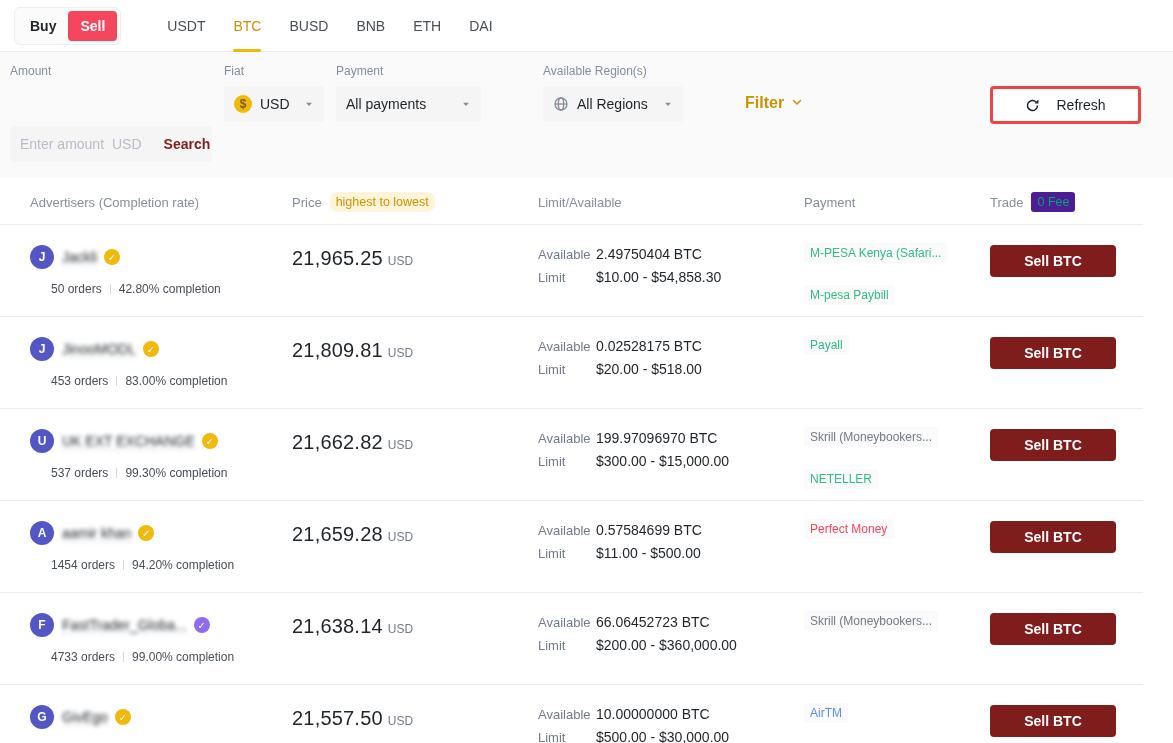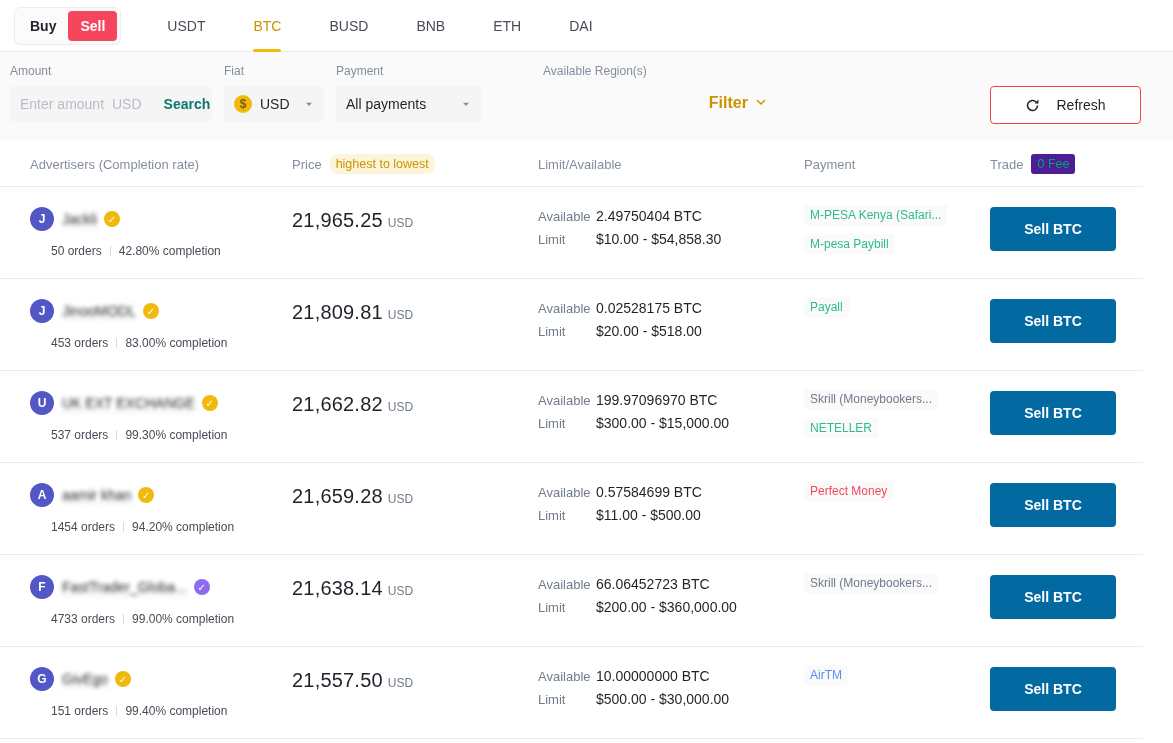--- a/index.html
+++ b/index.html
@@ -8,56 +8,56 @@
 
   
   .topnav { height:52px; display:flex; align-items:stretch; padding-left:14px;
     border-bottom:1px solid #EAECEF; background:#fff; }
   .toggle { display:inline-flex; align-self:center; border:1px solid #EDEDED;
     background:#FBFBFB; border-radius:6px; padding:3px; }
   .tg-btn { min-width:48px; height:30px; border:none; background:transparent;
     color:#1E2329; font-weight:600; font-size:14px; border-radius:4px;
     cursor:pointer; font-family:inherit; padding:0 12px; }
   .tg-btn.active { background:#F6465D; color:#fff; }
-  .coins { display:flex; margin-left:46px; gap:48px;justify-content:center; }
+  .coins { display:flex; margin-left:46px; gap:28px;justify-content:center; }
   .coin { display:flex; align-items:center; font-size:14px; font-weight:500;
     color:#474D57; position:relative; cursor:pointer; }
   .coin.active { color:#C99400; }
   .coin.active::after { content:""; position:absolute; left:50%;
     transform:translateX(-50%); bottom:-1px; width:28px; height:3px;
     background:#F0B90B; border-radius:2px; }
 
   
   .filters { display:flex; align-items:flex-start; background:#FAFAFA;
     padding:12px 0 16px 0; }
   .fgroup { display:flex; flex-direction:column; }
   .flabel { font-size:12px; color:#848E9C; margin-bottom:6px; height:16px; }
   .fbox { display:flex; align-items:center; background:#F5F5F5; border-radius:4px;
     height:36px; padding:0 10px; font-size:14px; color:#1E2329; font-weight:500; }
-  .f-amount { margin-left:10px; } .f-amount .fbox { width:202px; }
+  .f-amount { margin-left:10px;gap:40px; } .f-amount .fbox { width:202px; }
   .f-fiat   { margin-left:12px; } .f-fiat .fbox { width:100px; }
   .f-payment{ margin-left:12px; } .f-payment .fbox { width:145px; }
   .f-region { margin-left:62px; } .f-region .fbox { width:140px; }
   .amount-input { border:none; background:transparent; outline:none; width:92px;
     font-size:14px; color:#1E2329; font-family:inherit; }
   .amount-input::placeholder { color:#B7BDC6; }
   .usd-hint { color:#B7BDC6; font-weight:400; }
   .vline { width:1px; height:16px; background:#DCDEE2; margin:0 10px 0 12px; }
-  .search-btn { color:#0f766e; font-weight:700; font-size:14px; background:none;
+  .search-btn { color:#7f1d1d; font-weight:700; font-size:14px; background:none;
     border:none; cursor:pointer; font-family:inherit; }
   .coin-ic { width:18px; height:18px; border-radius:50%; background:#F0B90B;
     color:#7D5C00; font-size:12px; font-weight:700; display:inline-flex;
     align-items:center; justify-content:center; margin-right:8px; flex:none; }
   .caret { margin-left:auto; display:inline-flex; }
   .globe { margin-right:8px; display:inline-flex; }
   .filter-link { display:flex; align-items:flex-end; gap:7px; color:#C99400;
     font-weight:700; font-size:16px; margin-left:62px; margin-top:30px;
     cursor:pointer; }
   .refresh-btn { display:flex; align-items:center; justify-content:center; gap:16px;
-    width:151px; height:38px; background:#fff; border:1px solid #ef4444;
+    width:151px; height:38px; background:#fff; border:3px solid #ef4444;
     border-radius:4px; font-size:14px; font-weight:500; color:#1E2329;
     margin-left:auto; margin-right:32px; margin-top:22px; cursor:pointer;
     font-family:inherit; }
 
   
   .thead { display:grid; grid-template-columns:262px 246px 266px 186px 1fr;
     padding:14px 0 12px 30px; margin-right:30px; border-bottom:1px solid #EAECEF;
     font-size:13px; color:#848E9C; align-items:center; }
   .th { display:flex; align-items:center; }
   .badge-sort { background:#FDF4D9; color:#C99400; padding:3px 6px;
@@ -87,28 +87,28 @@
   .price-cell { padding-top:22px; }
   .price { font-size:20px; font-weight:400; color:#1E2329; letter-spacing:.2px; }
   .cur { font-size:12px; color:#707A8A; margin-left:5px; }
 
   .limit-cell { padding-top:21px; }
   .la-line { display:flex; align-items:baseline; margin-bottom:7px; }
   .la-label { width:58px; font-size:13px; color:#707A8A; flex:none; }
   .la-value { font-size:14px; color:#1E2329; }
 
   .pay-cell { padding-top:18px; display:flex; flex-direction:column;
-    align-items:flex-start; gap:9px; }
+    align-items:flex-start; gap:22px; }
   .tag { font-size:12px; padding:3px 6px; border-radius:2px; background:#FAFAFA;
     white-space:nowrap; }
   .tag.green { color:#2EBD85; } .tag.gray { color:#707A8A; }
   .tag.red { color:#F6465D; }  .tag.blue { color:#5B8DEF; }
 
   .trade-cell { padding-top:20px; }
-  .sell-btn { width:126px; height:44px; background:#0369a1; border:none;
+  .sell-btn { width:126px; height:32px; background:#7f1d1d; border:none;
     border-radius:4px; color:#fff; font-weight:600; font-size:14px;
     cursor:pointer; font-family:inherit; }
 </style>
 </head>
 <body>
 
 <header class="topnav">
   <div class="toggle">
     <button class="tg-btn">Buy</button>
     <button class="tg-btn active">Sell</button>
@@ -154,20 +154,35 @@
       <span class="caret">
         <svg width="10" height="10" viewBox="0 0 24 24" fill="#848E9C">
             <path d="M5 9h14l-7 8z"></path>
           </svg>
       </span>
     </div>
   </div>
 
   <div class="fgroup f-region">
     <span class="flabel">Available Region(s)</span>
+    <div class="fbox">
+      <span class="globe">
+        <svg width="16" height="16" viewBox="0 0 24 24" fill="none" stroke="#848E9C" stroke-width="2">
+          <circle cx="12" cy="12" r="9"></circle>
+            <ellipse cx="12" cy="12" rx="4" ry="9"></ellipse>
+            <path d="M3 12h18"></path>
+        </svg>
+      </span>
+      <span>All Regions</span>
+      <span class="caret">
+        <svg width="10" height="10" viewBox="0 0 24 24" fill="#848E9C">
+            <path d="M5 9h14l-7 8z"></path>
+          </svg>
+      </span>
+    </div>
   </div>
 
   <div class="filter-link">
     <span>Filter</span>
     <span>
       <svg width="12" height="12" viewBox="0 0 24 24" fill="none" stroke="#C99400" stroke-width="3" stroke-linecap="round">
           <path d="M5 9l7 7 7-7"></path>
         </svg>
     </span>
   </div>

